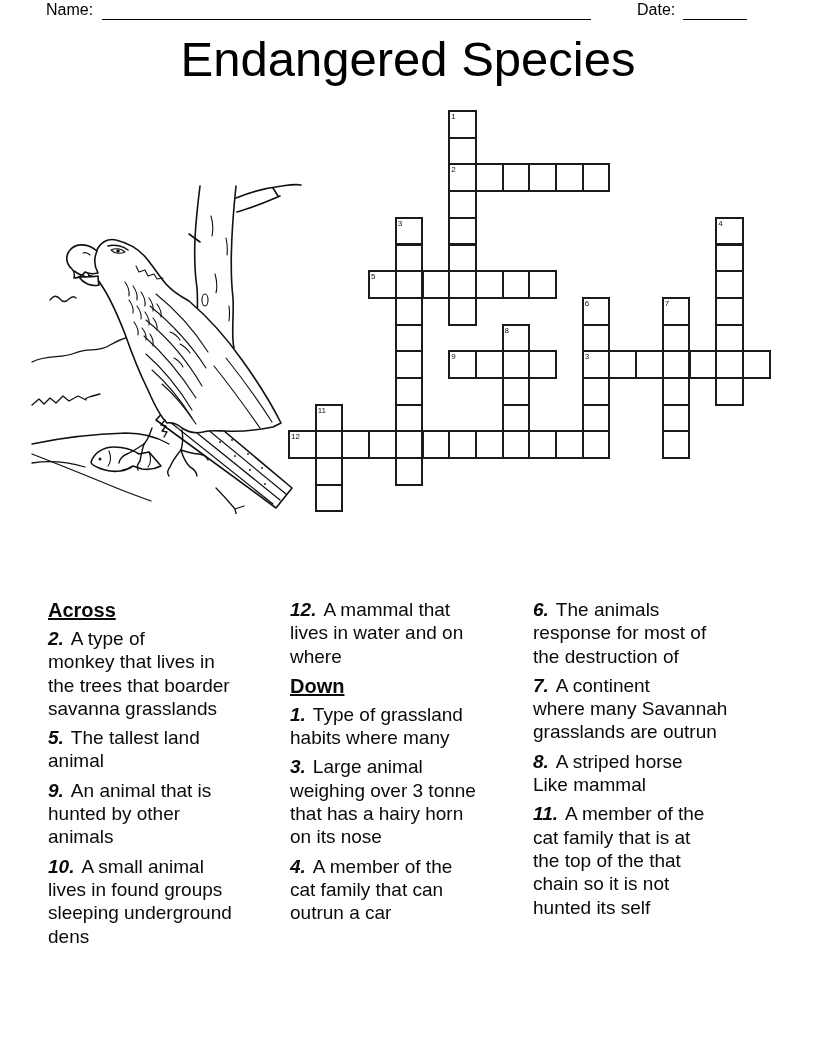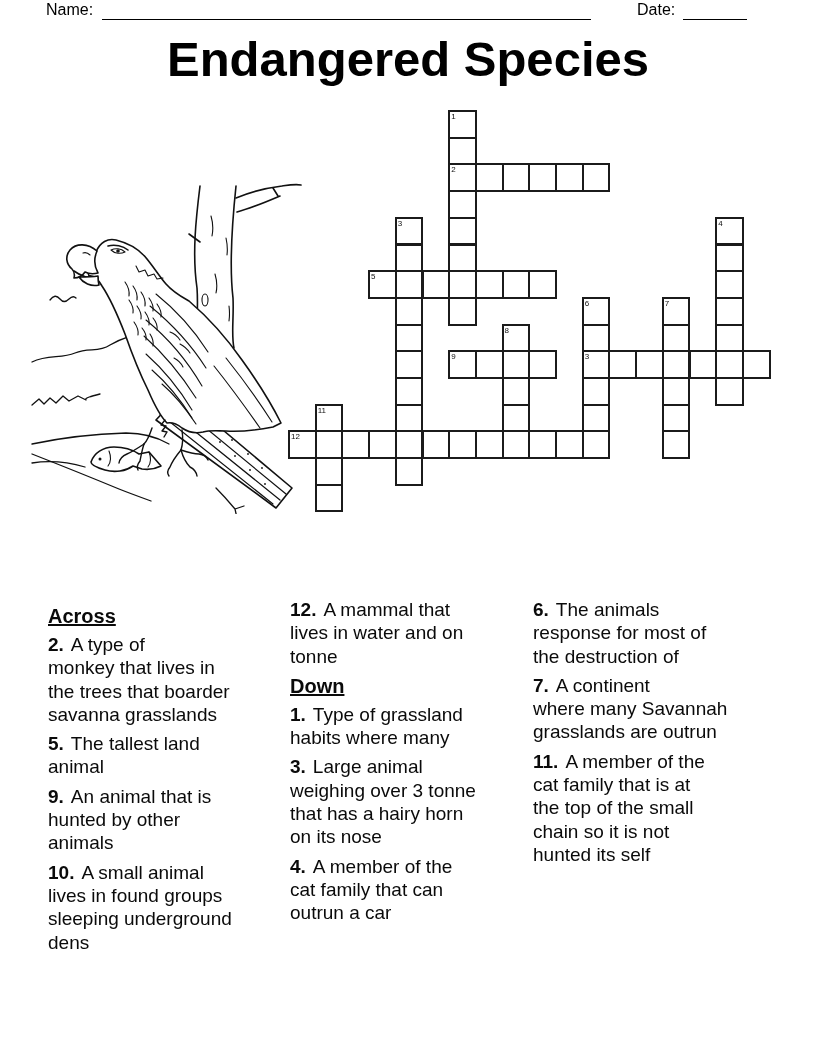--- a/index.html
+++ b/index.html
@@ -10,47 +10,47 @@
   
   .hdr-label{position:absolute;font-size:16px;top:1px;}
   .rule{position:absolute;top:3px;height:16px;border-bottom:1.6px solid #000;}
   #name-rule{left:102px;width:489px;}
   #date-label{left:637px;}
   #date-rule{left:683px;width:64px;}
   #name-label{left:46px;}
   
   #title{
     position:absolute;left:0;right:0;top:31px;text-align:center;
-    font-size:49px;line-height:56px;font-weight:700;letter-spacing:0;
+    font-size:49px;line-height:56px;font-weight:400;letter-spacing:0;
   }
   
   #eagle{position:absolute;left:30px;top:182px;}
   #eagle path, #eagle circle{vector-effect:non-scaling-stroke;}
   
   #grid{position:absolute;left:288px;top:110px;width:483px;height:402px;}
   .cell{
     position:absolute;width:28.7px;height:28.7px;box-sizing:border-box;
     border:2px solid #1b1b1b;background:#fff;
   }
   .cellnum{
     position:absolute;top:0;left:1px;font-size:8px;line-height:9px;color:#111;
   }
   
   .cluecol{position:absolute;top:598px;}
   #cluecol-1{left:48px;width:240px;}
   #cluecol-2{left:290px;width:236px;}
   #cluecol-3{left:533px;width:240px;}
   .clue-head{
     font-size:20px;font-weight:bold;text-decoration:underline;
-    line-height:24px;margin:6px 0 5px 0;color:#0a0a0a;
+    line-height:24px;margin:0 0 5px 0;color:#0a0a0a;
   }
   .clue-head.mt{margin-top:4px;}
   .clue{margin:0 0 6px 0;color:#0a0a0a;}
   .clue .line{font-size:19px;line-height:23.3px;white-space:nowrap;}
-  .clue .num{font-weight:bold;margin-right:7px;}
+  .clue .num{font-weight:bold;margin-right:7px;font-style:italic;}
 </style>
 </head>
 <body>
 
 <span class="hdr-label" id="name-label">Name:</span>
 <span class="rule" id="name-rule"></span>
 <span class="hdr-label" id="date-label">Date:</span>
 <span class="rule" id="date-rule"></span>
 
 <div id="title">Endangered Species</div>
@@ -262,21 +262,21 @@
       <div class="line"><span class="num">10.</span>A small animal</div>
       <div class="line">lives in found groups</div>
       <div class="line">sleeping underground</div>
       <div class="line">dens</div>
     </div>
   </div>
 <div class="cluecol" id="cluecol-2">
     <div class="clue">
       <div class="line"><span class="num">12.</span>A mammal that</div>
       <div class="line">lives in water and on</div>
-      <div class="line">tonne</div>
+      <div class="line">where</div>
     </div>
     <div class="clue-head mt">Down</div>
     <div class="clue">
       <div class="line"><span class="num">1.</span>Type of grassland</div>
       <div class="line">habits where many</div>
     </div>
     <div class="clue">
       <div class="line"><span class="num">3.</span>Large animal</div>
       <div class="line">weighing over 3 tonne</div>
       <div class="line">that has a hairy horn</div>
@@ -293,19 +293,23 @@
       <div class="line"><span class="num">6.</span>The animals</div>
       <div class="line">response for most of</div>
       <div class="line">the destruction of</div>
     </div>
     <div class="clue">
       <div class="line"><span class="num">7.</span>A continent</div>
       <div class="line">where many Savannah</div>
       <div class="line">grasslands are outrun</div>
     </div>
     <div class="clue">
+      <div class="line"><span class="num">8.</span>A striped horse</div>
+      <div class="line">Like mammal</div>
+    </div>
+    <div class="clue">
       <div class="line"><span class="num">11.</span>A member of the</div>
       <div class="line">cat family that is at</div>
-      <div class="line">the top of the small</div>
+      <div class="line">the top of the that</div>
       <div class="line">chain so it is not</div>
       <div class="line">hunted its self</div>
     </div>
   </div>
 
 </body></html>

